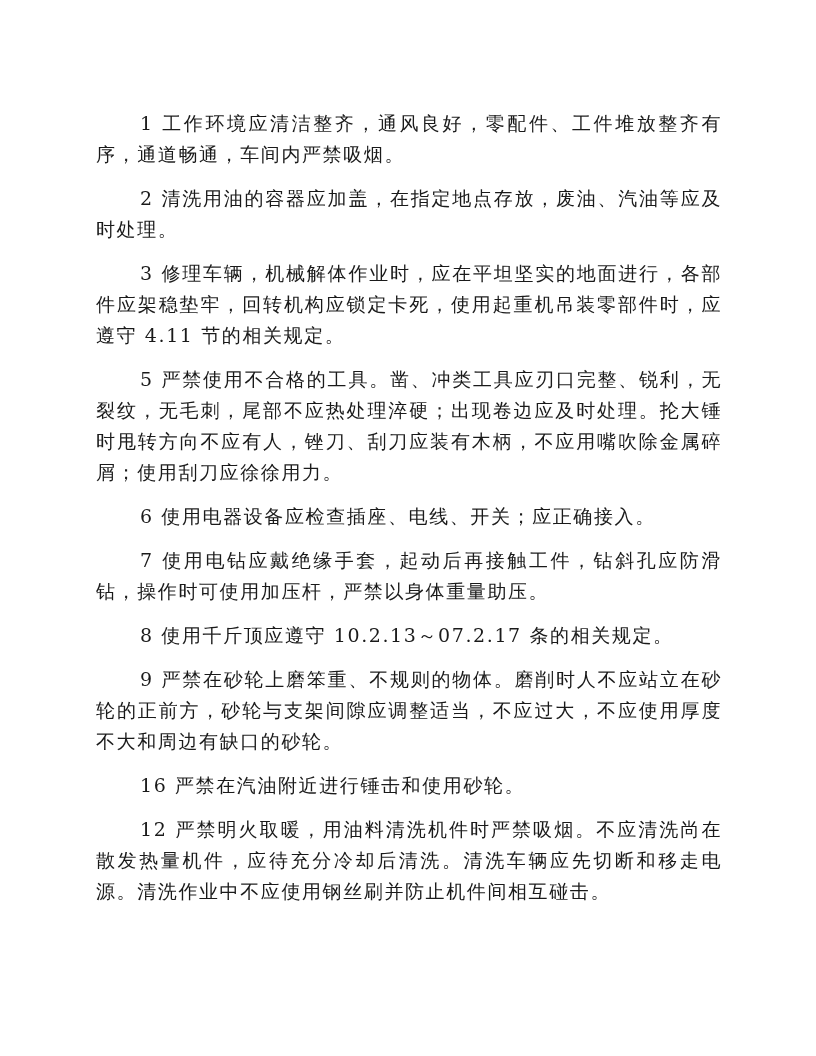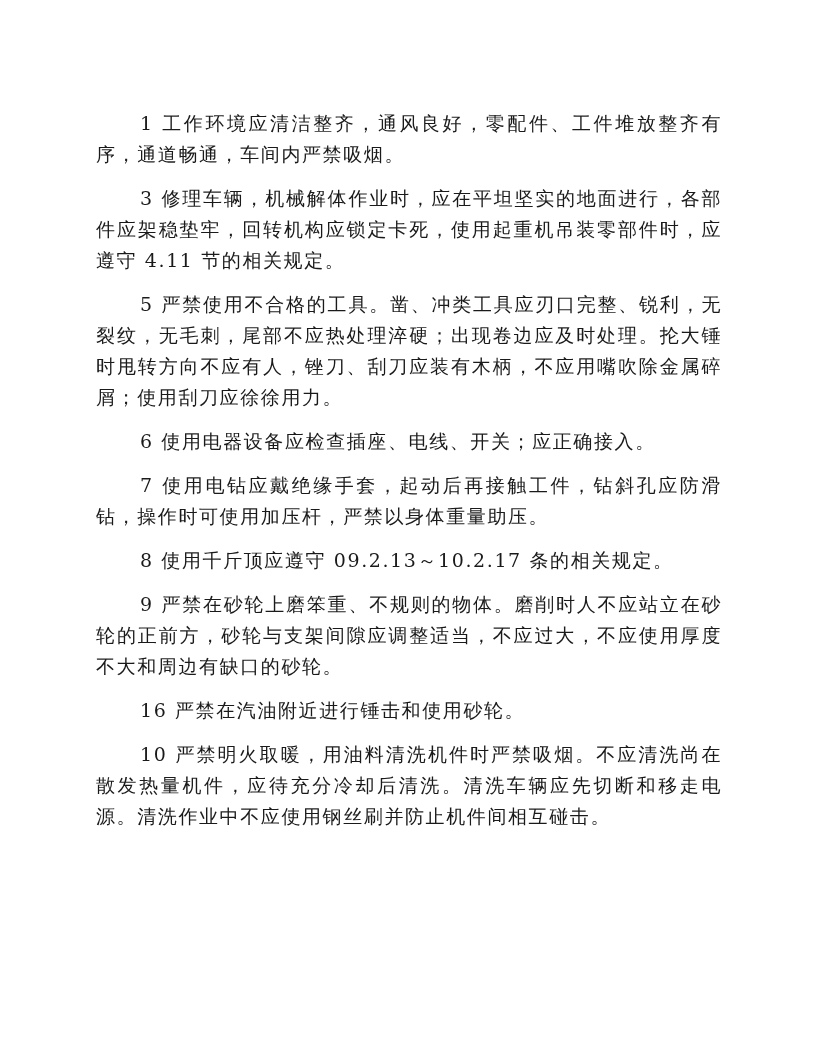--- a/index.html
+++ b/index.html
@@ -29,21 +29,22 @@
       text-align: justify;
       letter-spacing: 1.6px;
       word-break: break-all;
     }
   </style>
 </head>
 <body>
 
 <div class="page">
   <p class="para">1 工作环境应清洁整齐，通风良好，零配件、工件堆放整齐有序，通道畅通，车间内严禁吸烟。</p>
+  <p class="para">2 清洗用油的容器应加盖，在指定地点存放，废油、汽油等应及时处理。</p>
   <p class="para">3 修理车辆，机械解体作业时，应在平坦坚实的地面进行，各部件应架稳垫牢，回转机构应锁定卡死，使用起重机吊装零部件时，应遵守 4.11 节的相关规定。</p>
   <p class="para">5 严禁使用不合格的工具。凿、冲类工具应刃口完整、锐利，无裂纹，无毛刺，尾部不应热处理淬硬；出现卷边应及时处理。抡大锤时甩转方向不应有人，锉刀、刮刀应装有木柄，不应用嘴吹除金属碎屑；使用刮刀应徐徐用力。</p>
   <p class="para">6 使用电器设备应检查插座、电线、开关；应正确接入。</p>
   <p class="para">7 使用电钻应戴绝缘手套，起动后再接触工件，钻斜孔应防滑钻，操作时可使用加压杆，严禁以身体重量助压。</p>
-  <p class="para">8 使用千斤顶应遵守 09.2.13～10.2.17 条的相关规定。</p>
+  <p class="para">8 使用千斤顶应遵守 10.2.13～07.2.17 条的相关规定。</p>
   <p class="para">9 严禁在砂轮上磨笨重、不规则的物体。磨削时人不应站立在砂轮的正前方，砂轮与支架间隙应调整适当，不应过大，不应使用厚度不大和周边有缺口的砂轮。</p>
   <p class="para">16 严禁在汽油附近进行锤击和使用砂轮。</p>
-  <p class="para">10 严禁明火取暖，用油料清洗机件时严禁吸烟。不应清洗尚在散发热量机件，应待充分冷却后清洗。清洗车辆应先切断和移走电源。清洗作业中不应使用钢丝刷并防止机件间相互碰击。</p>
+  <p class="para">12 严禁明火取暖，用油料清洗机件时严禁吸烟。不应清洗尚在散发热量机件，应待充分冷却后清洗。清洗车辆应先切断和移走电源。清洗作业中不应使用钢丝刷并防止机件间相互碰击。</p>
 </div>
 
 </body></html>

